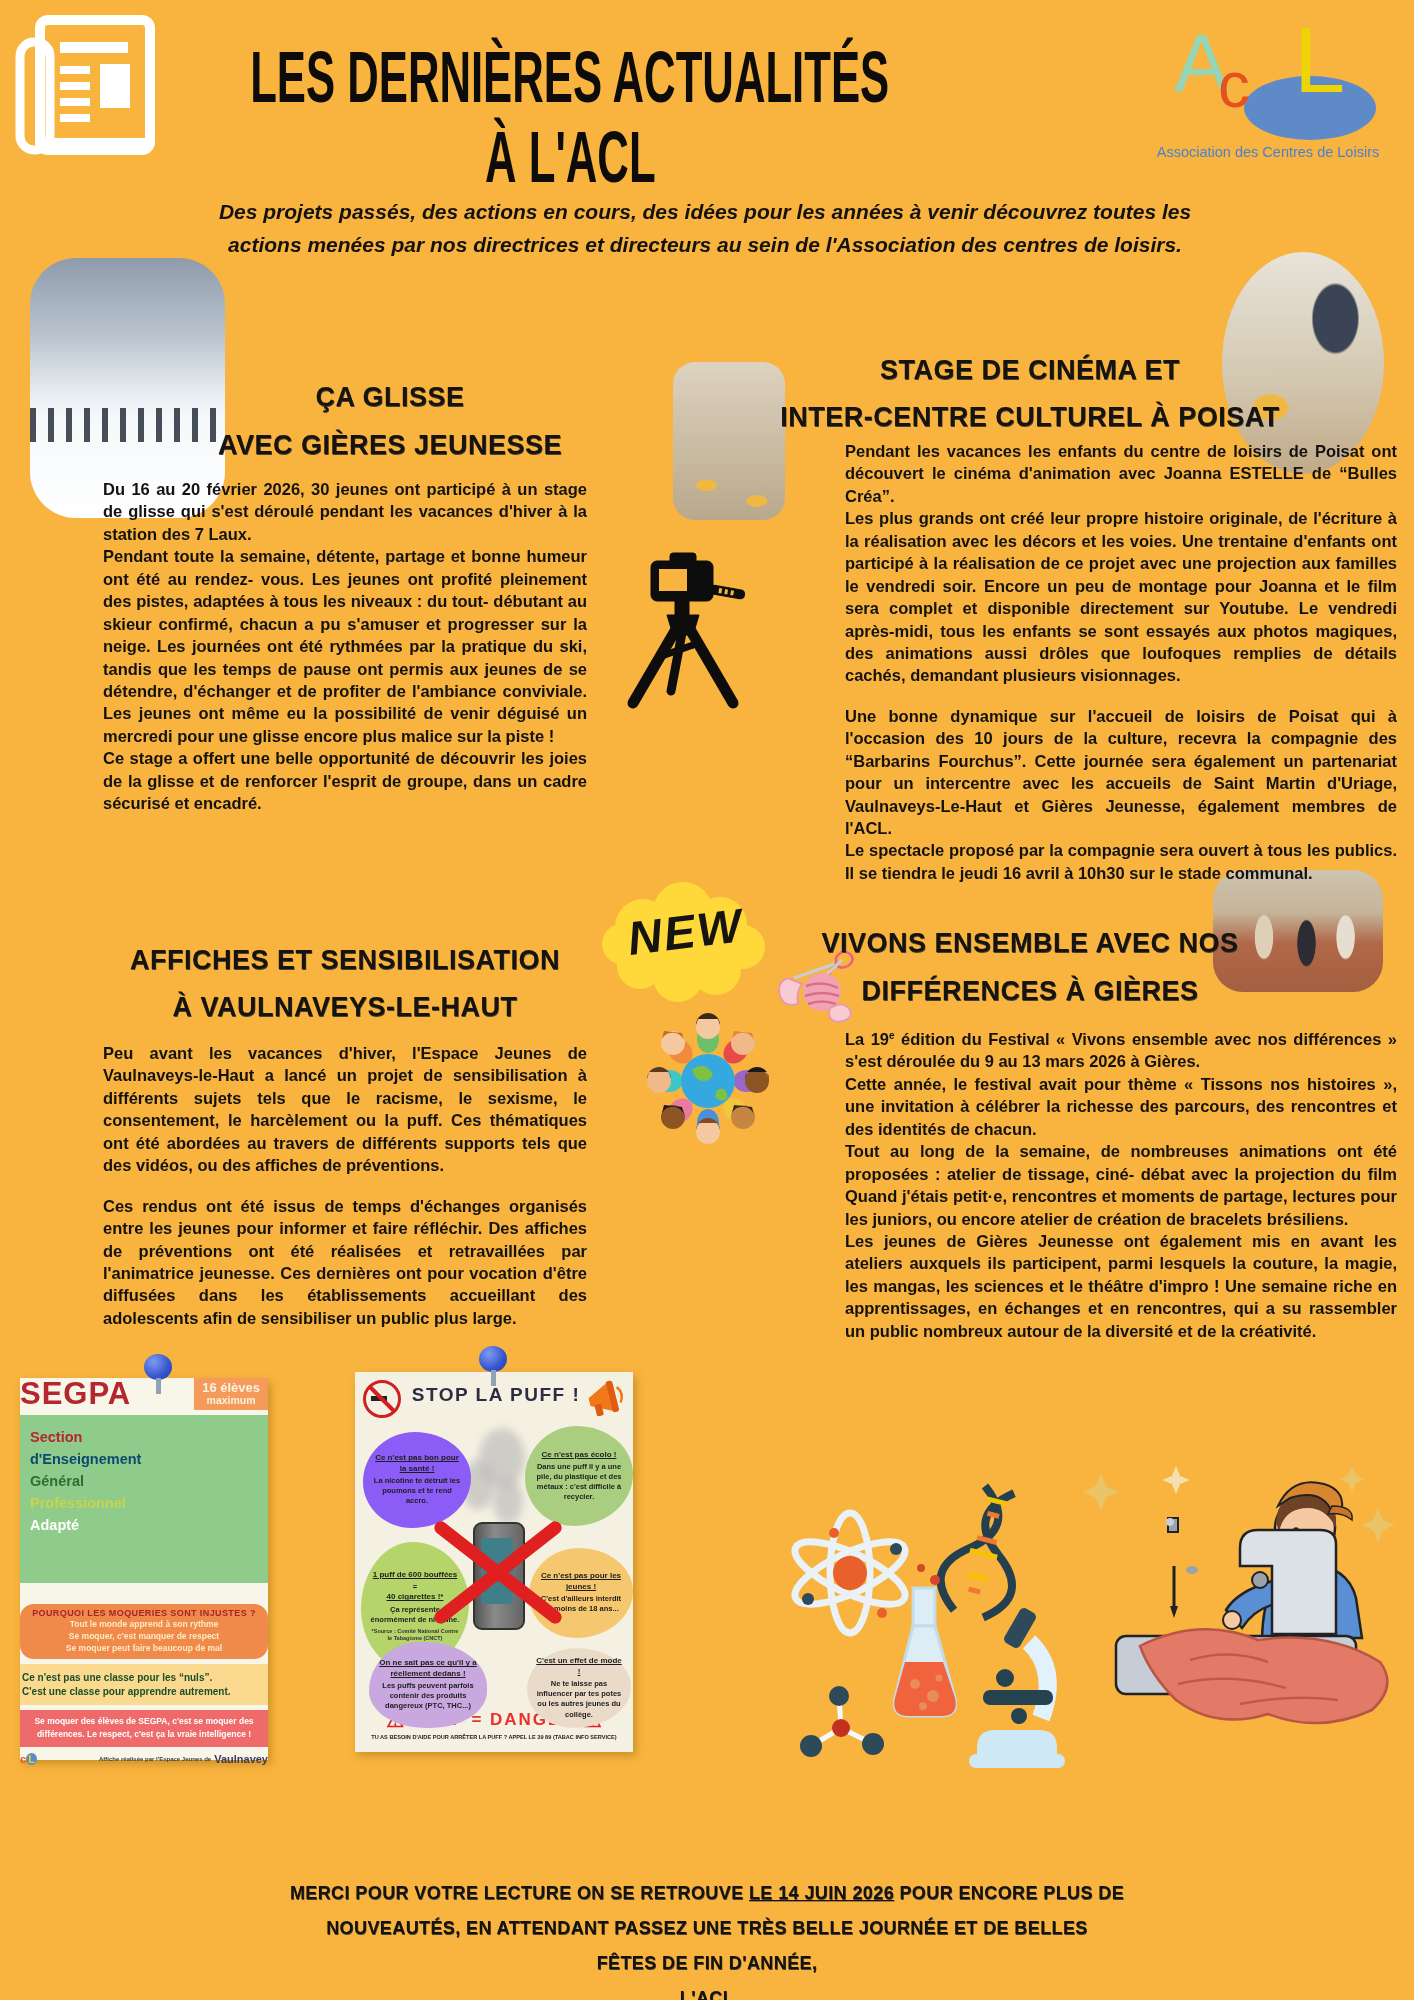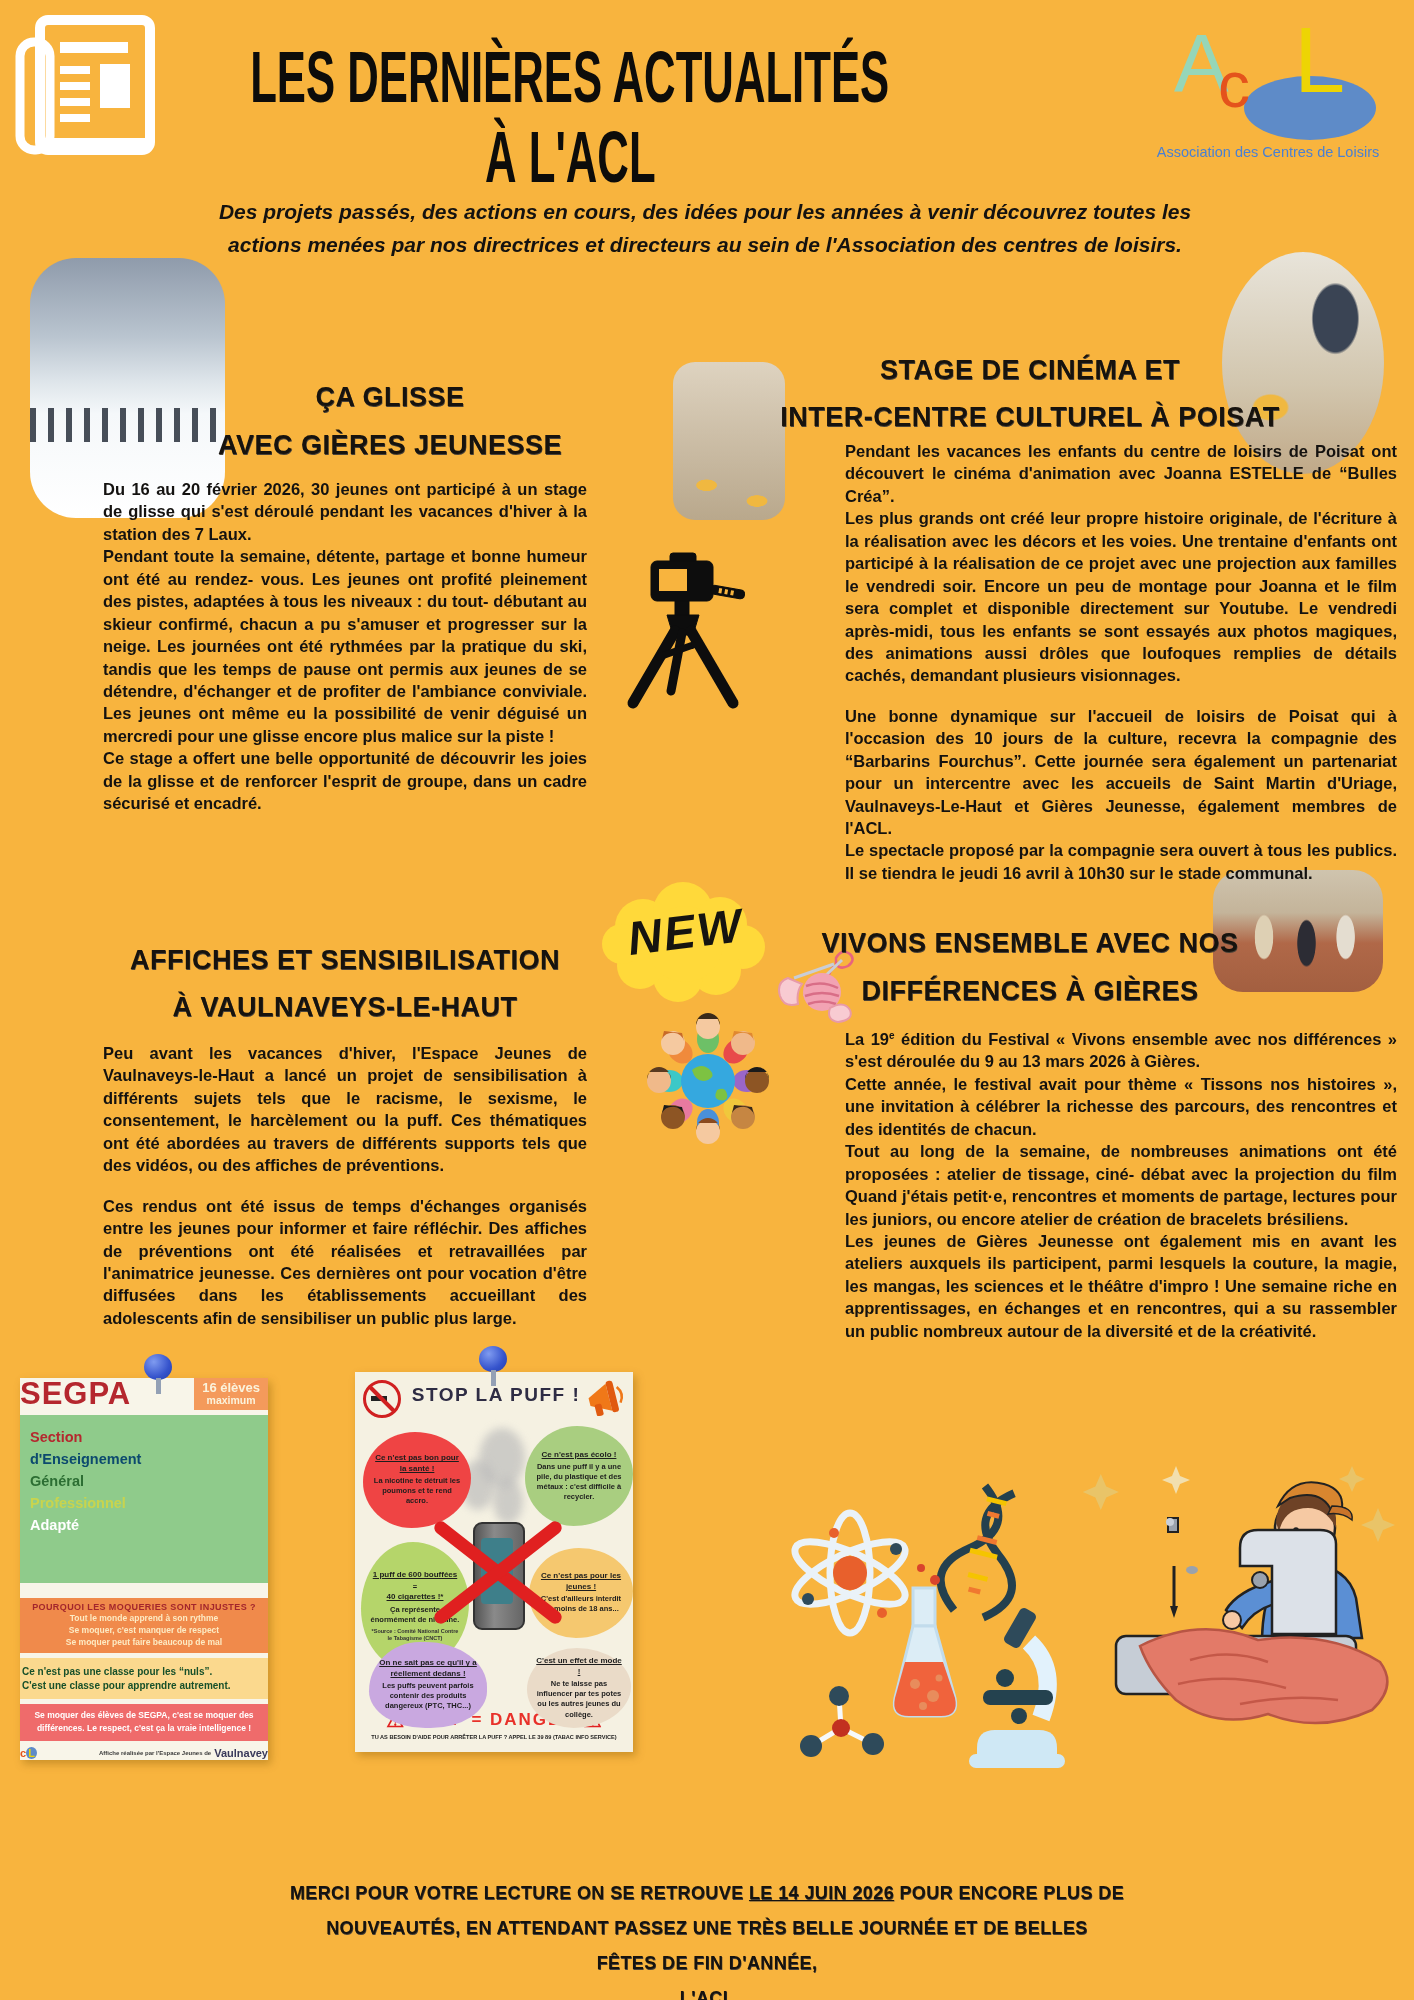--- a/index.html
+++ b/index.html
@@ -71,21 +71,21 @@
   .sp-left{flex:1.06;background:#8FCB8B;padding:8px 4px 0 10px;}
   .sp-left div{font-size:14.5px;font-weight:bold;margin:6px 0;}
   .sp-right{flex:1;background:#FBDCAF;text-align:center;padding-top:4px;}
   .sp-stop{font-size:23px;font-weight:bold;color:#5CB85C;letter-spacing:1px;}
   .sp-les{font-size:13.5px;font-weight:bold;color:#fff;margin-top:4px;}
   .sp-moq{font-size:13.5px;font-weight:bold;color:#1E5B2E;margin-top:6px;}
   .sp-hands{position:relative;height:52px;margin-top:4px;}
   .sp-hands i{position:absolute;left:20px;top:20px;width:72px;height:15px;border-radius:8px;background:#EDAE80;}
   .sp-hands i.h1{transform:rotate(30deg);}
   .sp-hands i.h2{transform:rotate(-30deg);}
-  .sp-why{background:#F08A4B;margin-top:15px;padding:4px 2px;text-align:center;}
+  .sp-why{background:#F08A4B;margin-top:21px;padding:4px 2px;text-align:center;border-radius:14px;}
   .sp-why .t{font-size:9px;font-weight:bold;color:#A3262C;letter-spacing:0.4px;}
   .sp-why .l{font-size:8.5px;font-weight:bold;color:#FDEBC4;line-height:1.45;}
   .sp-class{background:#FBD98E;margin-top:5px;padding:5px 2px;text-align:left;}
   .sp-class div{font-size:10px;font-weight:bold;color:#17502A;margin:3px 0;}
   .sp-resp{background:#EF6B6B;margin-top:5px;padding:5px 4px;text-align:center;
       font-size:8.5px;font-weight:bold;color:#fff;line-height:1.6;}
   .sp-foot{display:flex;align-items:center;margin-top:6px;}
   .sp-logo{font-size:11px;font-weight:bold;}
   .sp-logo .c{color:#E4531C;}
   .sp-logo .l{color:#EDD404;background:#5E8BC8;border-radius:50%;padding:0 2px;}
@@ -97,21 +97,21 @@
       font-size:19px;font-weight:bold;color:#2E2C44;letter-spacing:1.5px;}
   .nosmoke{position:absolute;left:2px;top:2px;width:32px;height:32px;border:3px solid #D02020;border-radius:50%;}
   .nosmoke .cig{position:absolute;left:5px;top:13px;width:16px;height:5px;background:#222;}
   .nosmoke .bar{position:absolute;left:-2px;top:14px;width:36px;height:4px;background:#D02020;transform:rotate(45deg);}
   .pf-canvas{position:relative;height:286px;}
   .pb{position:absolute;box-sizing:border-box;display:flex;flex-direction:column;justify-content:center;
       text-align:center;padding:8px 9px;border-radius:48% 52% 55% 45% / 52% 48% 52% 48%;}
   .pb .bt{font-size:8px;font-weight:bold;text-decoration:underline;color:#1d1d1d;line-height:1.3;}
   .pb .bx{font-size:7.5px;font-weight:bold;color:#1d1d1d;line-height:1.35;margin-top:2px;}
   .pb .bs{font-size:5.5px;font-weight:bold;color:#333;margin-top:3px;line-height:1.3;}
-  .pb-health{left:2px;top:12px;width:108px;height:96px;background:#ef4444;}
+  .pb-health{left:2px;top:12px;width:108px;height:96px;background:#8b5cf6;}
   .pb-eco{left:164px;top:6px;width:108px;height:100px;background:#A9CE80;}
   .pb-count{left:0px;top:122px;width:108px;height:128px;background:#B5D56A;}
   .pb-youth{left:168px;top:128px;width:104px;height:90px;background:#F5C86F;}
   .pb-inside{left:8px;top:256px;width:118px;height:30px;background:#C9A8E0;border-radius:45% 55% 50% 50%/60% 55% 45% 45%;
       height:86px;top:222px;}
   .pb-mode{left:166px;top:228px;width:104px;height:80px;background:#EADBC8;}
   .vape{position:absolute;left:112px;top:102px;width:48px;height:104px;border-radius:9px;
       background:linear-gradient(90deg,#555,#8a8a8a 40%,#666);border:2px solid #333;}
   .vape .scr{position:absolute;left:6px;top:14px;width:32px;height:66px;background:#3E7F8A;border-radius:4px;}
   .smoke{position:absolute;border-radius:50%;background:#b9b9b9;opacity:.65;filter:blur(4px);}

